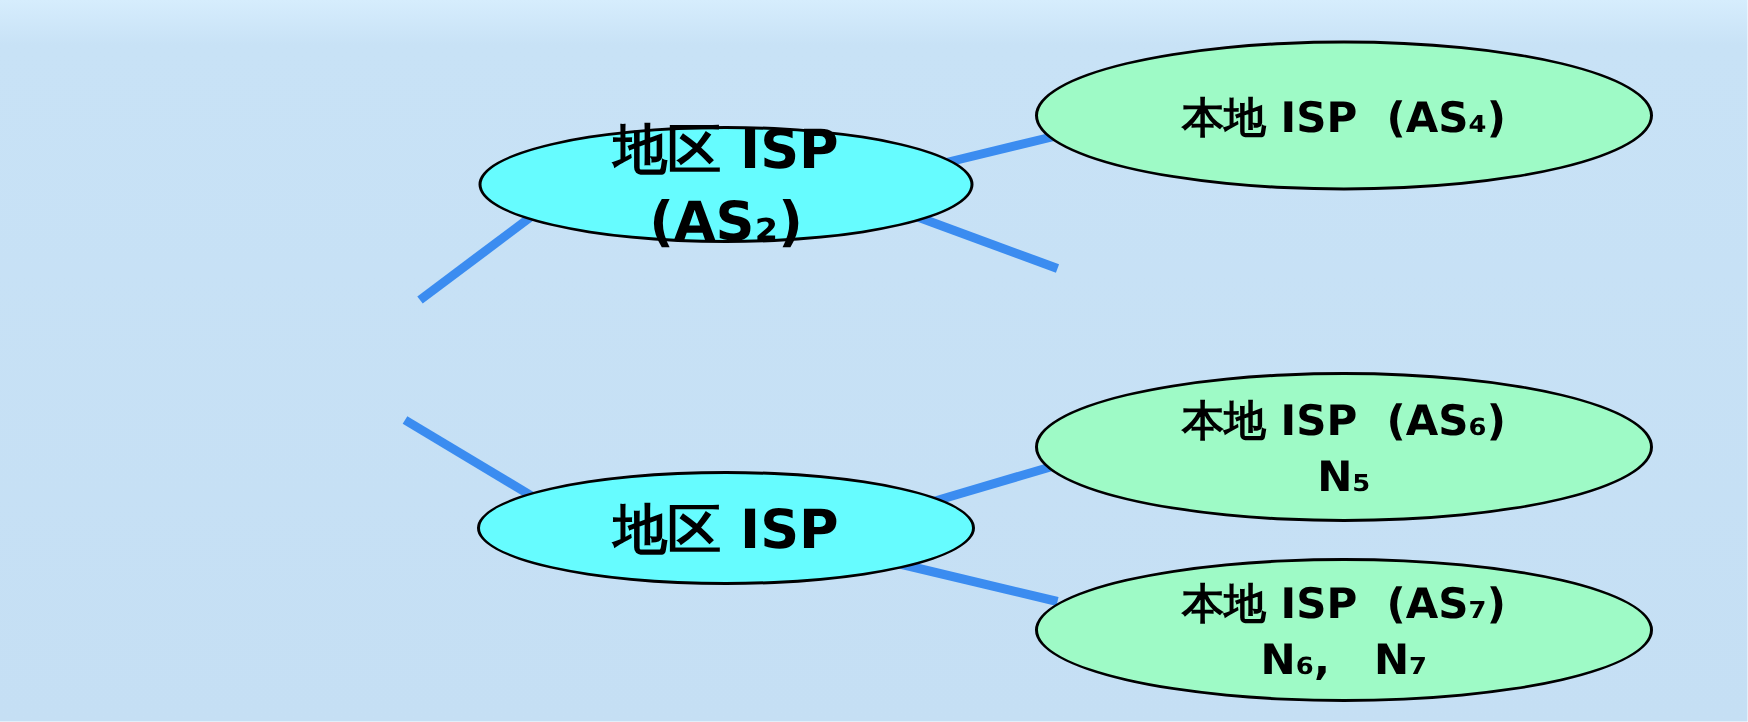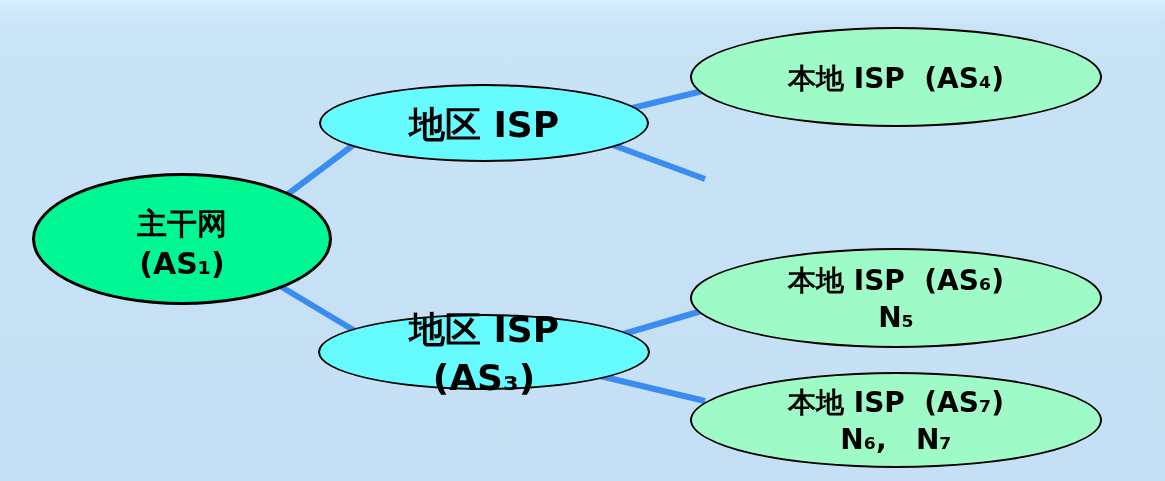--- a/index.html
+++ b/index.html
@@ -52,32 +52,28 @@
 
   <svg class="links" viewBox="0 0 1165 481" xmlns="http://www.w3.org/2000/svg">
     <line x1="280" y1="200" x2="360" y2="140"></line>
     <line x1="270" y1="280" x2="365" y2="337"></line>
     <line x1="620" y1="111" x2="715" y2="88"></line>
     <line x1="610" y1="144" x2="705" y2="179"></line>
     <line x1="620" y1="335" x2="715" y2="307"></line>
     <line x1="600" y1="376" x2="705" y2="401"></line>
   </svg>
 
-  <div class="node n-backbone">
-    <span>主干网</span>
-    <span>(AS₁)</span>
-  </div>
 
   <div class="node n-as2">
     <span>地区 ISP</span>
+    <span>(AS₂)</span>
   </div>
 
   <div class="node n-as3">
     <span>地区 ISP</span>
-    <span>(AS₃)</span>
   </div>
 
   <div class="node n-as4">
     <span>本地 ISP  (AS₄)</span>
   </div>
 
 
   <div class="node n-as6">
     <span>本地 ISP  (AS₆)</span>
     <span>N₅</span>

